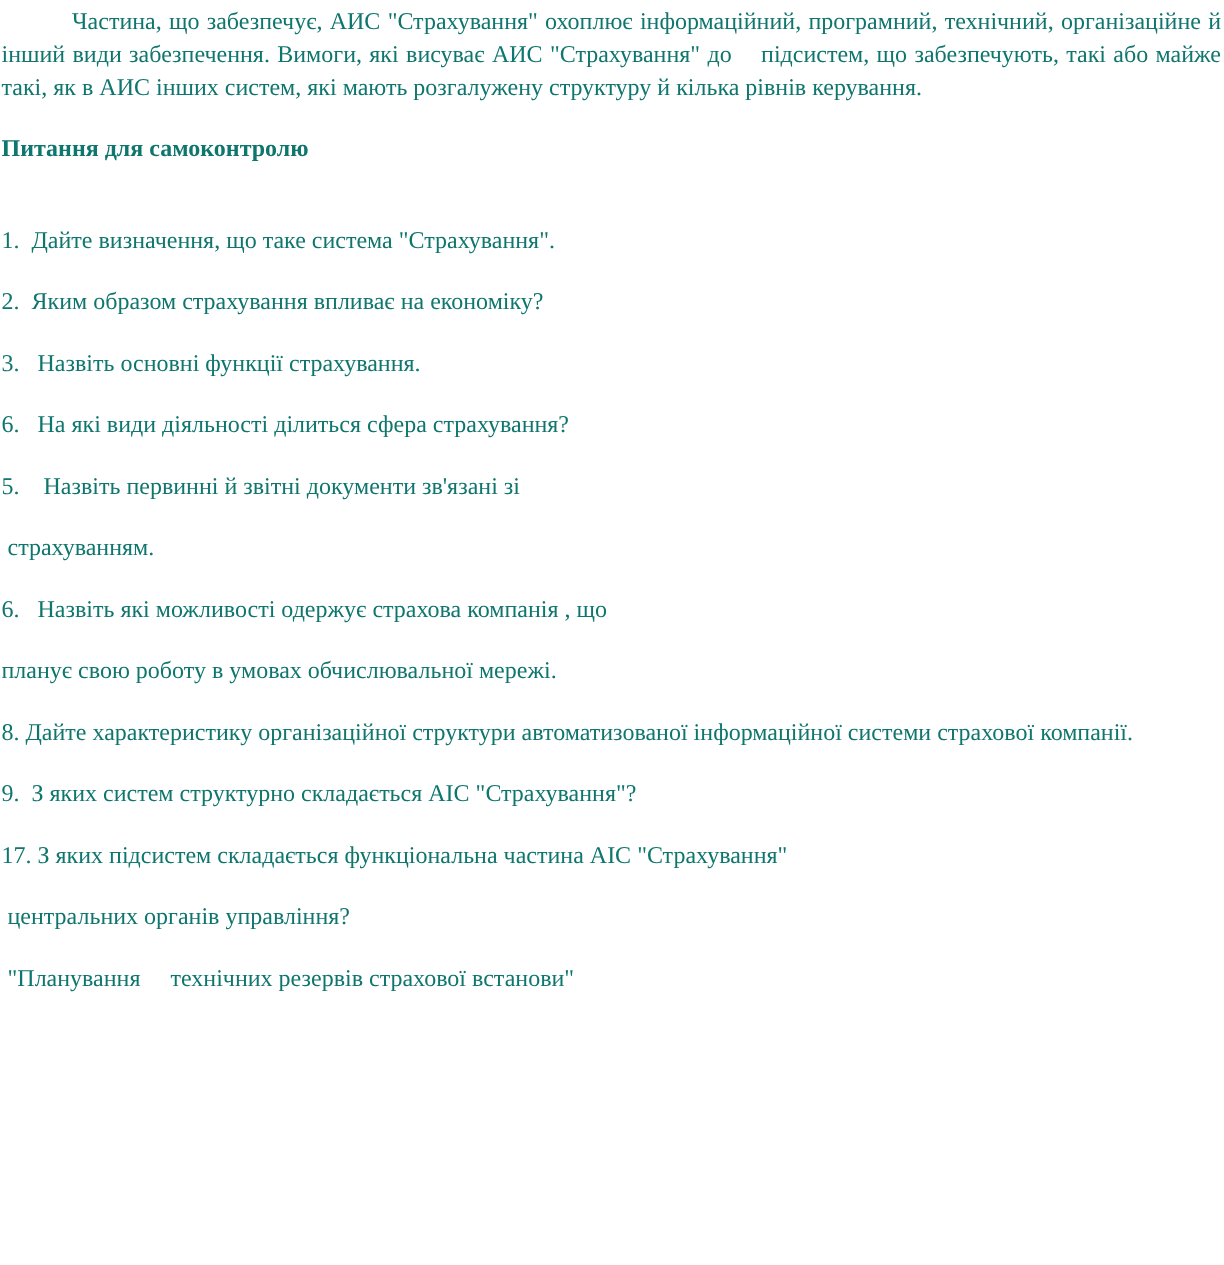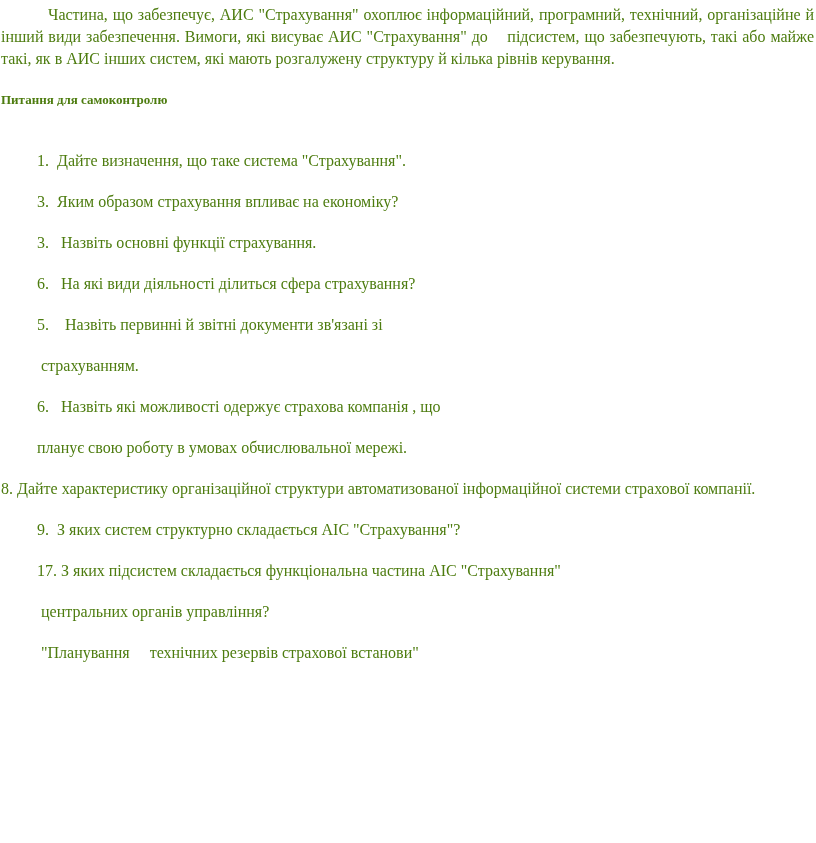--- a/index.html
+++ b/index.html
@@ -7,66 +7,65 @@
     padding: 0;
     background: #ffffff;
   }
   .page {
     position: relative;
     width: 816px;
     height: 679px;
     box-sizing: border-box;
     padding: 4px 2px 0 1px;
     background: #ffffff;
-    color: #4d7c0f;
+    color: #0f766e;
     font-family: "Liberation Serif", "DejaVu Serif", serif;
     font-size: 16px;
     overflow: hidden;
   }
   .intro {
     margin: 0;
     line-height: 22px;
     text-align: justify;
     text-indent: 47px;
   }
   .heading {
     margin: 19px 0 0 0;
     line-height: 22px;
     font-weight: bold;
-    font-size: 13px;
+    font-size: 16px;
   }
   .questions {
     margin-top: 39px;
   }
   .q-line {
     margin: 0 0 20px 0;
     line-height: 21px;
     white-space: pre-wrap;
     text-align: left;
-    padding-left: 36px;
   }
   .q-justify {
     margin: 0 0 20px 0;
     line-height: 21px;
     white-space: normal;
     text-align: justify;
   }
 </style>
 </head>
 <body>
 
 <div class="page">
 
   <p class="intro">Частина, що забезпечує, АИС "Страхування" охоплює інформаційний, програмний, технічний, організаційне й інший види забезпечення. Вимоги, які висуває АИС "Страхування" до &nbsp;&nbsp;&nbsp;підсистем, що забезпечують, такі або майже такі, як в АИС інших систем, які мають розгалужену структуру й кілька рівнів керування.</p>
 
   <p class="heading">Питання для самоконтролю</p>
 
   <div class="questions">
     <div class="q-line">1.  Дайте визначення, що таке система "Страхування".</div>
-    <div class="q-line">3.  Яким образом страхування впливає на економіку?</div>
+    <div class="q-line">2.  Яким образом страхування впливає на економіку?</div>
     <div class="q-line">3.   Назвіть основні функції страхування.</div>
     <div class="q-line">6.   На які види діяльності ділиться сфера страхування?</div>
     <div class="q-line">5.    Назвіть первинні й звітні документи зв'язані зі</div>
     <div class="q-line"> страхуванням.</div>
     <div class="q-line">6.   Назвіть які можливості одержує страхова компанія , що</div>
     <div class="q-line">планує свою роботу в умовах обчислювальної мережі.</div>
     <div class="q-justify">8. Дайте характеристику організаційної структури автоматизованої інформаційної системи страхової компанії.</div>
     <div class="q-line">9.  З яких систем структурно складається АІС "Страхування"?</div>
     <div class="q-line">17. З яких підсистем складається функціональна частина АІС "Страхування"</div>
     <div class="q-line"> центральних органів управління?</div>

